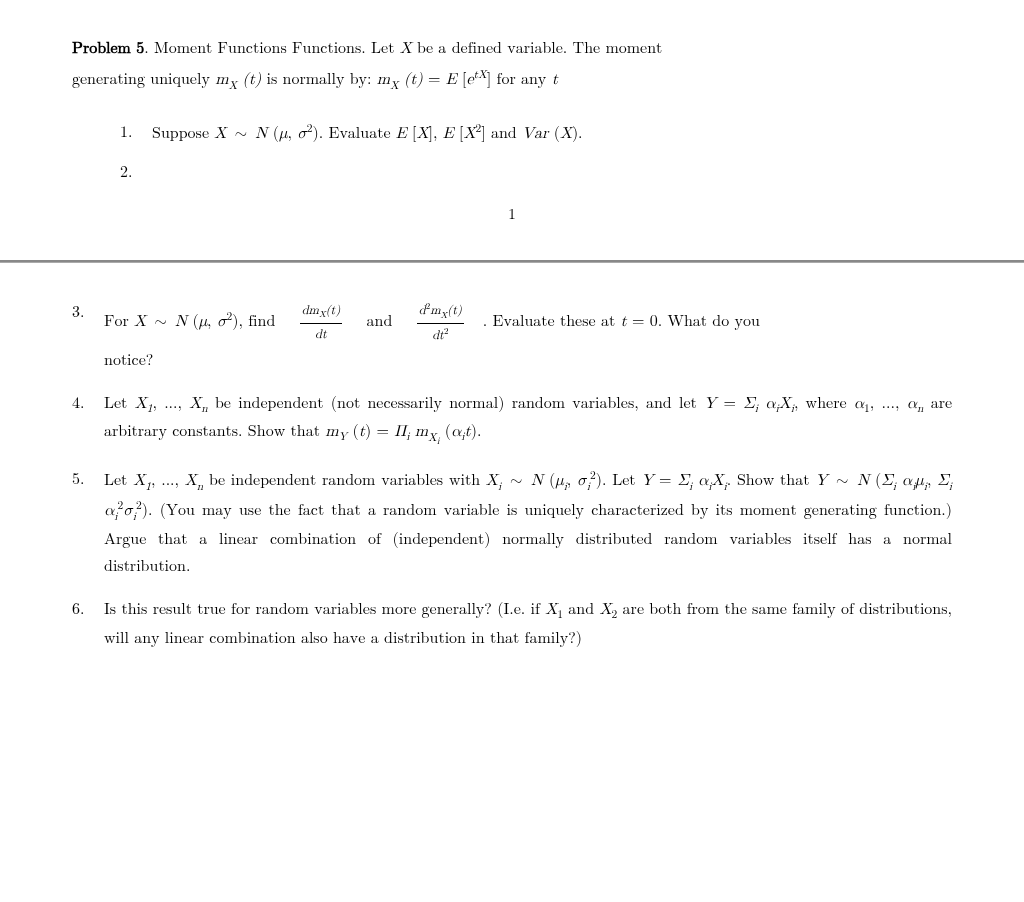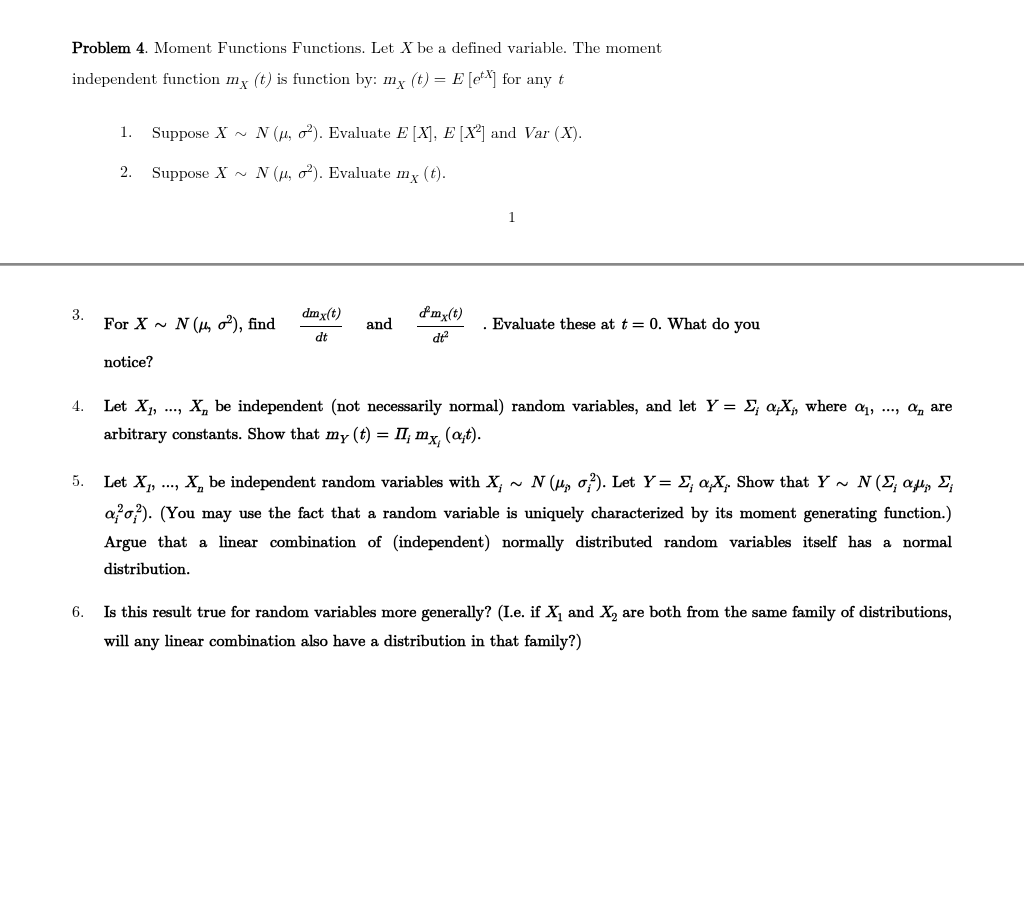--- a/index.html
+++ b/index.html
@@ -89,21 +89,20 @@
       margin-bottom: 16px;
       line-height: 1.7;
       display: flex;
       align-items: flex-start;
       gap: 8px;
       text-align: justify;
     }
 
     .bottom-items li .item-content {
       flex: 1;
-      font-weight: bold;
     }
 
     .item-num-b {
       min-width: 24px;
     }
 
     sup {
       font-size: 0.72em;
       vertical-align: super;
     }
@@ -137,49 +136,46 @@
       margin: 0 3px;
     }
   </style>
 </head>
 <body>
 
 <div class="page-top">
 
   <div class="problem-header">
     <p>
-      <span class="bold">Problem 4</span><span>.</span>
+      <span class="bold">Problem 5</span><span>.</span>
       <span> Moment Functions Functions.  Let </span><span class="math-italic">X</span>
       <span> be a defined variable.  The moment</span>
     </p>
     <p>
-      <span>independent function </span><span class="math-italic">m</span><sub class="math-italic">X</sub>
+      <span>generating uniquely </span><span class="math-italic">m</span><sub class="math-italic">X</sub>
       <span class="math-italic"> (t)</span>
-      <span> is function by: </span>
+      <span> is normally by: </span>
       <span class="math-italic">m</span><sub class="math-italic">X</sub>
       <span class="math-italic"> (t)</span>
       <span> = </span>
       <span class="math-italic">E</span>
       <span> [</span><span class="math-italic">e</span><sup class="math-italic">tX</sup><span>]</span>
       <span> for any </span><span class="math-italic">t</span>
     </p>
   </div>
 
   <ol class="items-list">
     <li>
       <span class="item-num">1.</span>
       <span>
         Suppose <span class="math-italic">X</span> <span class="tilde">∼</span> <span class="math-italic">N</span> (<span class="math-italic">μ</span>, <span class="math-italic">σ</span><sup>2</sup>).  Evaluate <span class="math-italic">E</span> [<span class="math-italic">X</span>], <span class="math-italic">E</span> [<span class="math-italic">X</span><sup>2</sup>] and <span class="math-italic">Var</span> (<span class="math-italic">X</span>).
       </span>
     </li>
     <li>
       <span class="item-num">2.</span>
-      <span>
-        Suppose <span class="math-italic">X</span> <span class="tilde">∼</span> <span class="math-italic">N</span> (<span class="math-italic">μ</span>, <span class="math-italic">σ</span><sup>2</sup>).  Evaluate <span class="math-italic">m</span><sub class="math-italic">X</sub> (<span class="math-italic">t</span>).
-      </span>
     </li>
   </ol>
 
   <div class="page-number">
     <span>1</span>
   </div>
 
 </div>
 
 <hr class="divider">

